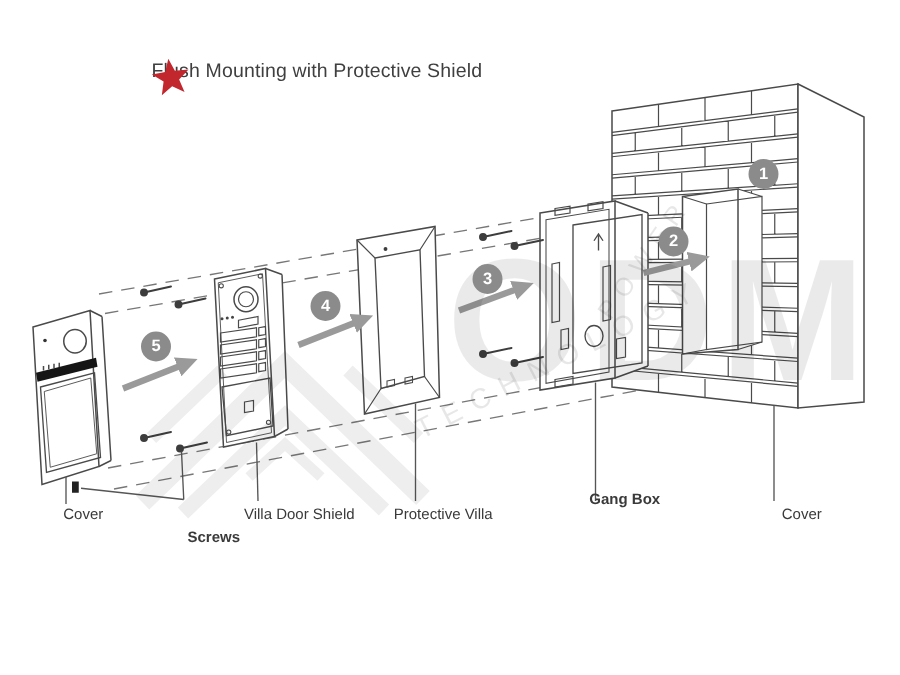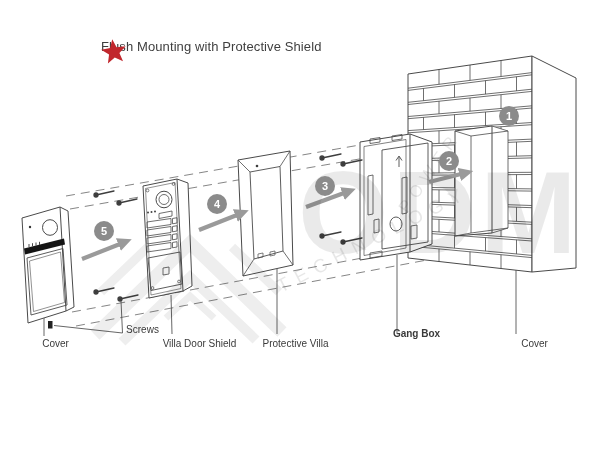--- a/index.html
+++ b/index.html
@@ -190,19 +190,19 @@
     <span class="title-text">Flush Mounting with Protective Shield</span>
   </div>
 
   <div class="step-badge" style="left:499px;top:106px;">1</div>
   <div class="step-badge" style="left:439px;top:151px;">2</div>
   <div class="step-badge" style="left:315px;top:176px;">3</div>
   <div class="step-badge" style="left:207px;top:194px;">4</div>
   <div class="step-badge" style="left:94px;top:221px;">5</div>
 
   <div class="part-label" style="left:37px;top:338px;">Cover</div>
-  <div class="part-label" style="left:124px;top:324px;">Screws</div>
+  <div class="part-label" style="left:124px;top:353px;font-weight:bold;">Screws</div>
   <div class="part-label" style="left:181px;top:338px;">Villa Door Shield</div>
   <div class="part-label" style="left:277px;top:338px;">Protective Villa</div>
   <div class="part-label" style="left:398px;top:328px;font-weight:bold;">Gang Box</div>
   <div class="part-label" style="left:516px;top:338px;">Cover</div>
 
 </div>
 
 </body></html>

